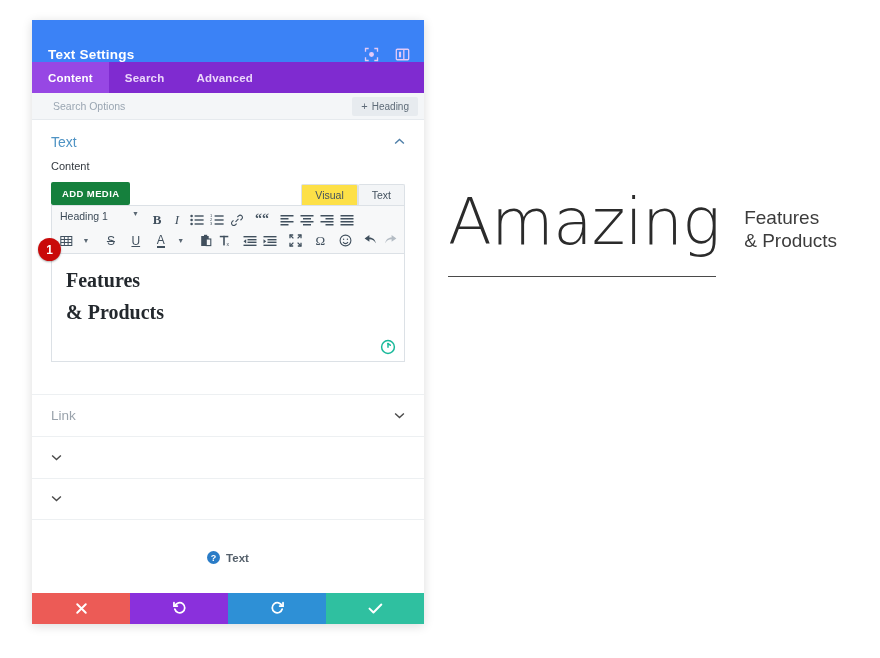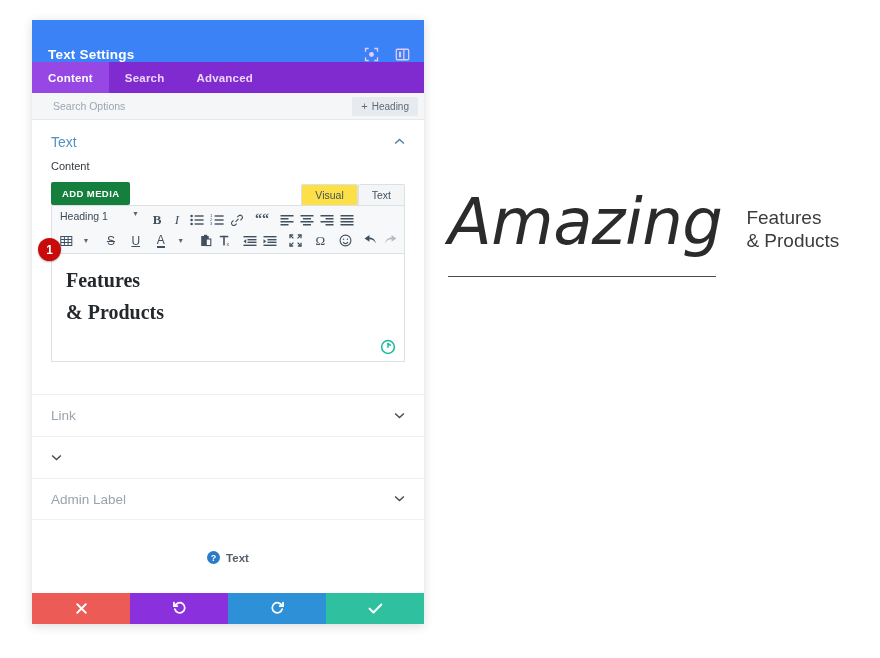--- a/index.html
+++ b/index.html
@@ -218,21 +218,20 @@
   
   .preview { position: absolute; left: 448px; top: 190px; width: 400px; }
   .pv-row { display: flex; align-items: flex-start; }
   .pv-amazing {
     font-family: "DejaVu Sans", sans-serif;
     font-weight: 100;
     font-size: 64px;
     line-height: 1;
     color: #2B2B2B;
     letter-spacing: -0.5px;
-    font-style: italic;
   }
   .pv-side {
     margin-left: 24px;
     margin-top: 16px;
     font-size: 19px;
     line-height: 1.22;
     color: #3C3C3C;
     white-space: pre-line;
   }
   .pv-rule {
@@ -503,21 +502,20 @@
           </div>
         </div>
         <div class="acc-row">
           <div class="chev chev-grey">
             <svg width="11" height="7" viewBox="0 0 12 8" fill="none" stroke="currentColor" stroke-width="1.6">
               <path d="M1 1.7L6 6.4l5-4.7"></path>
             </svg>
           </div>
         </div>
         <div class="acc-row">
-          <div class="acc-label">Admin Label</div>
           <div class="chev chev-grey">
             <svg width="11" height="7" viewBox="0 0 12 8" fill="none" stroke="currentColor" stroke-width="1.6">
               <path d="M1 1.7L6 6.4l5-4.7"></path>
             </svg>
           </div>
         </div>
       </div>
 
       <div class="help-area">
         <div class="help-icon">?</div>

